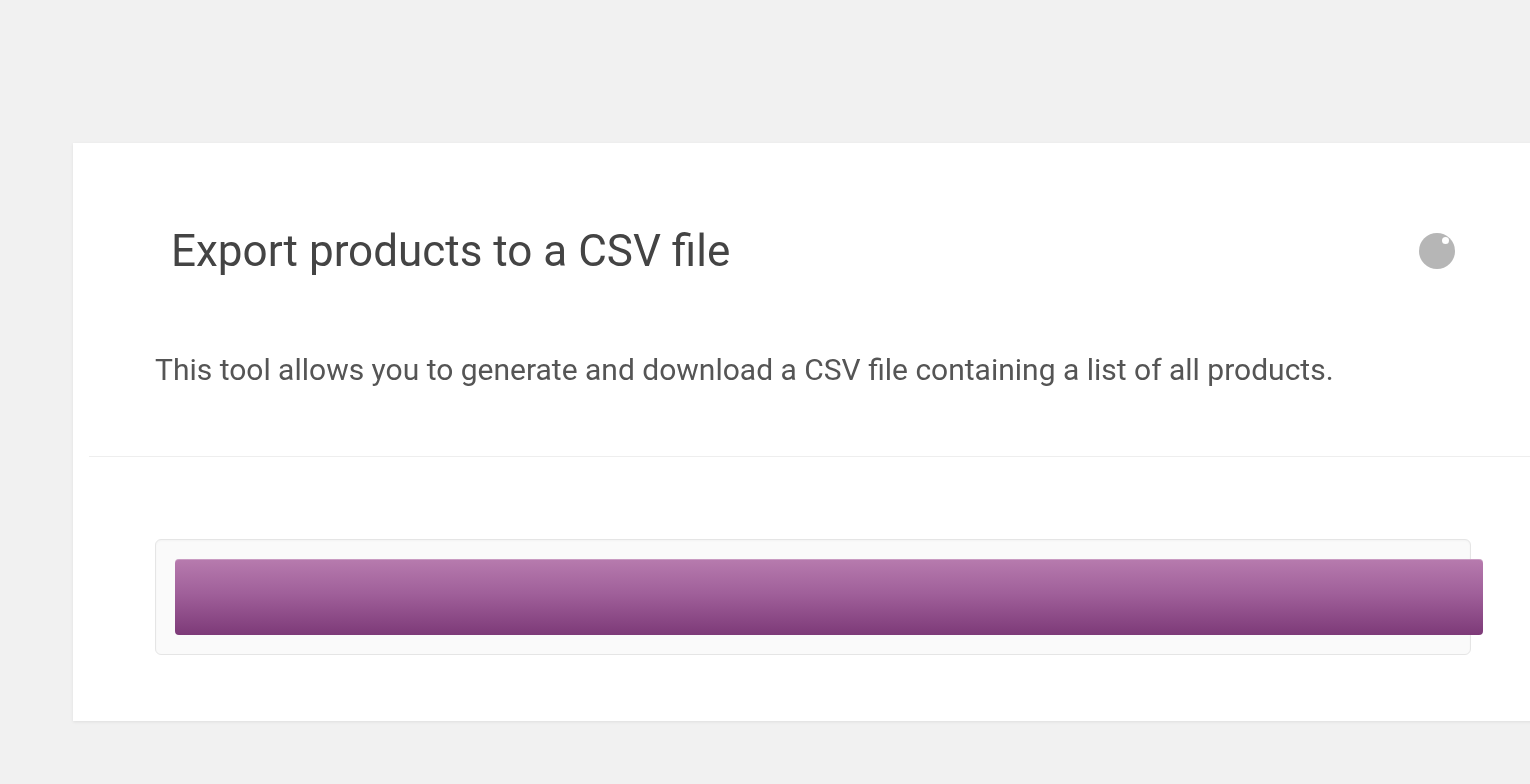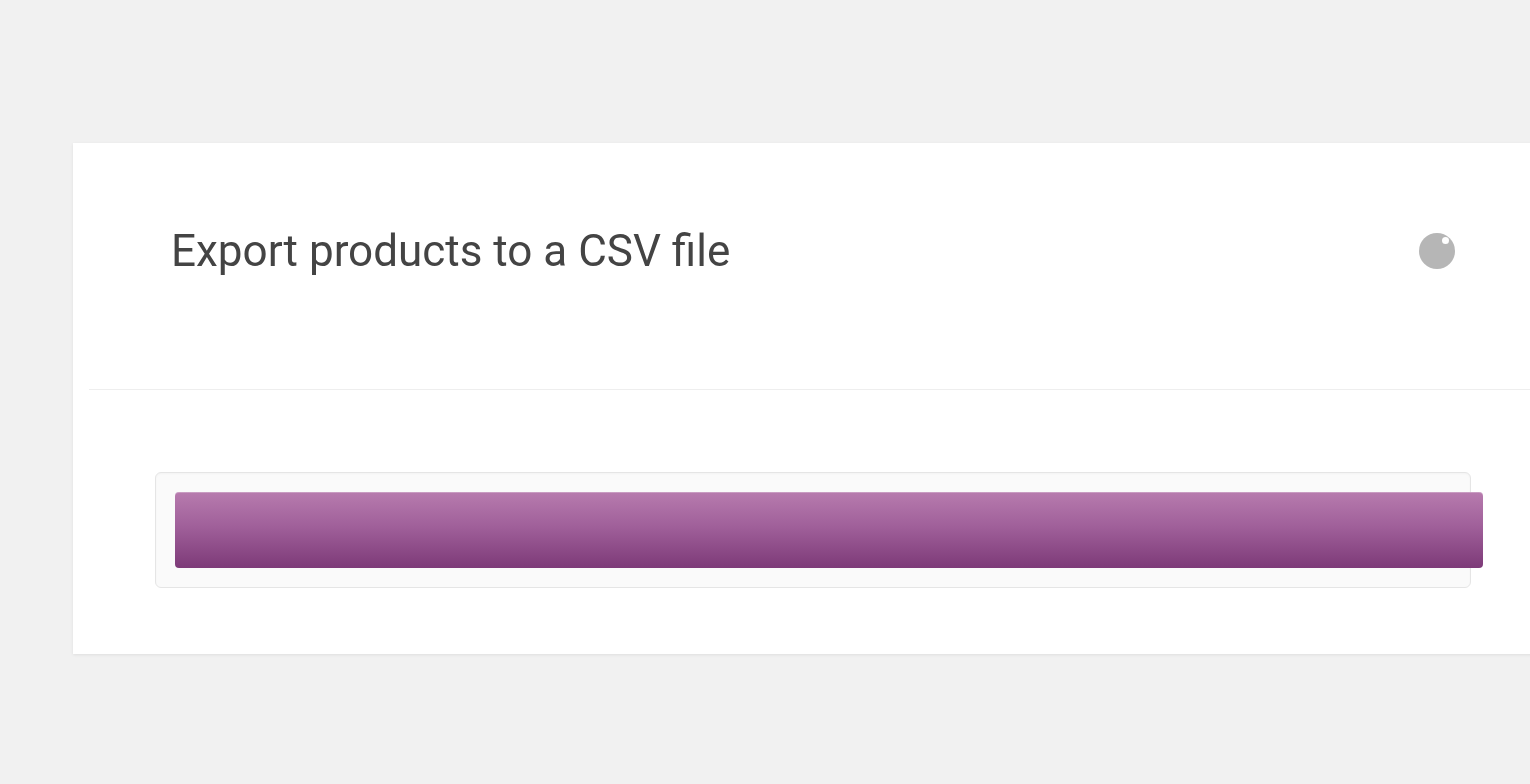--- a/index.html
+++ b/index.html
@@ -80,19 +80,20 @@
   </style>
 </head>
 <body>
 
 <div class="card">
   <div class="card-header">
     <div class="title-row">
       <h1 class="title">Export products to a CSV file</h1>
       <div class="spinner"></div>
     </div>
+    <p class="description">This tool allows you to generate and download a CSV file containing a list of all products.</p>
   </div>
   <div class="card-body">
     <div class="progress-wrap">
       <div class="progress-bar" style="width:100%"></div>
     </div>
   </div>
 </div>
 
 </body></html>

